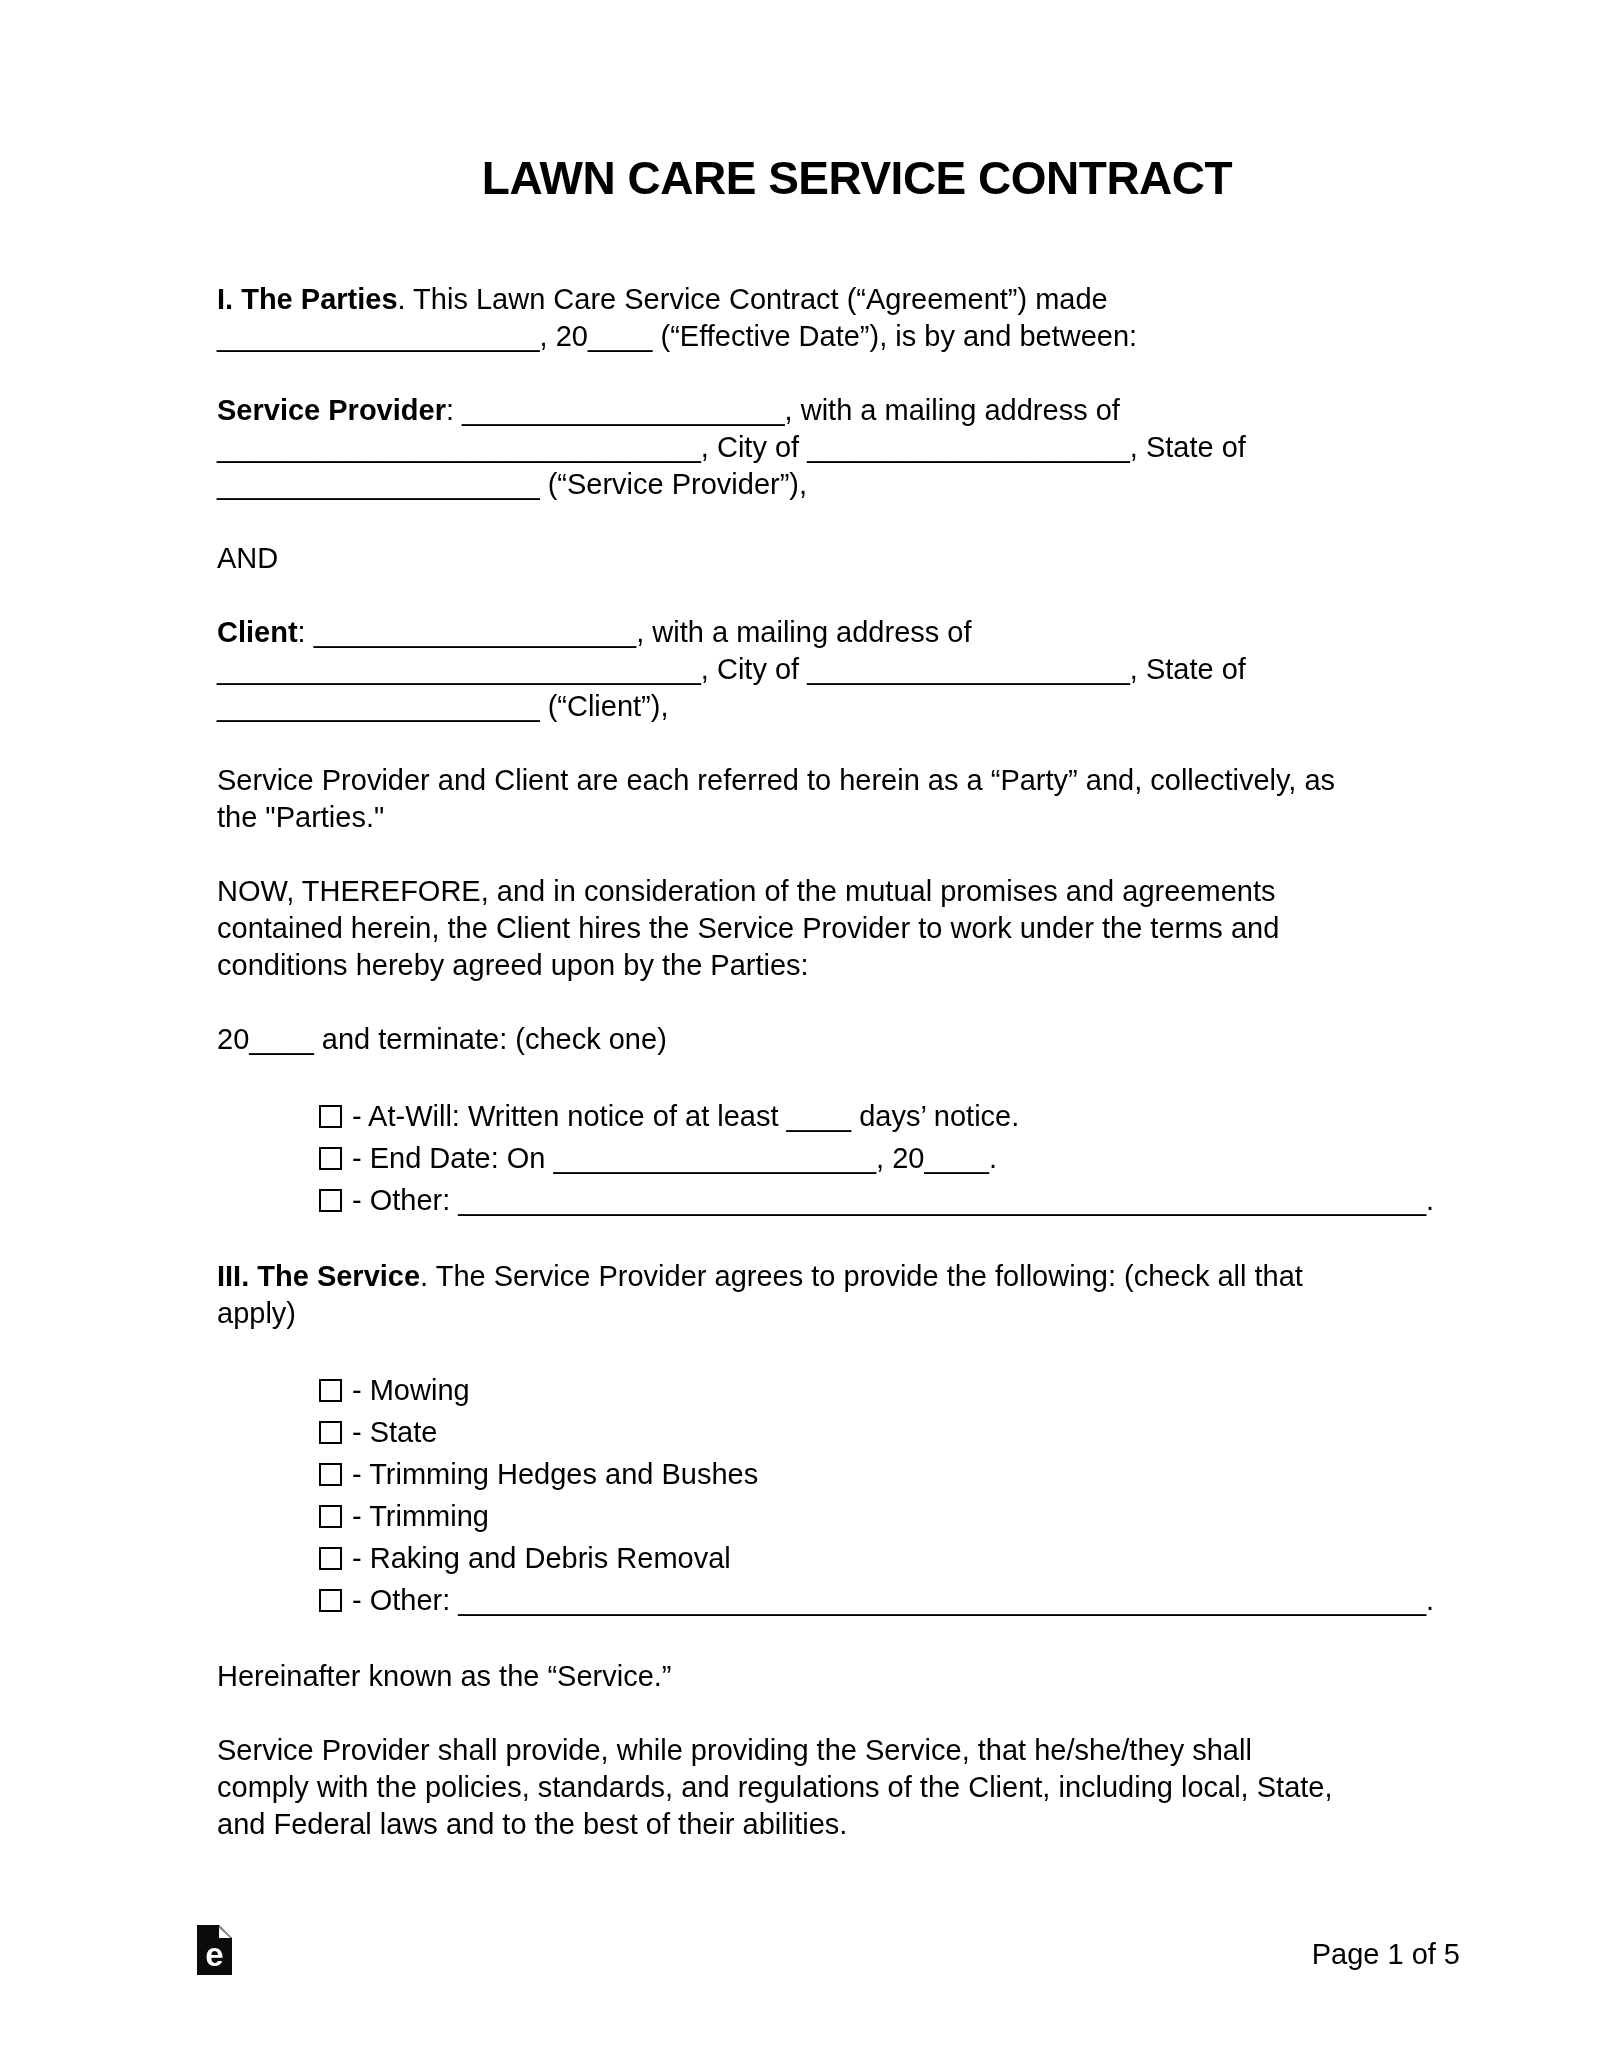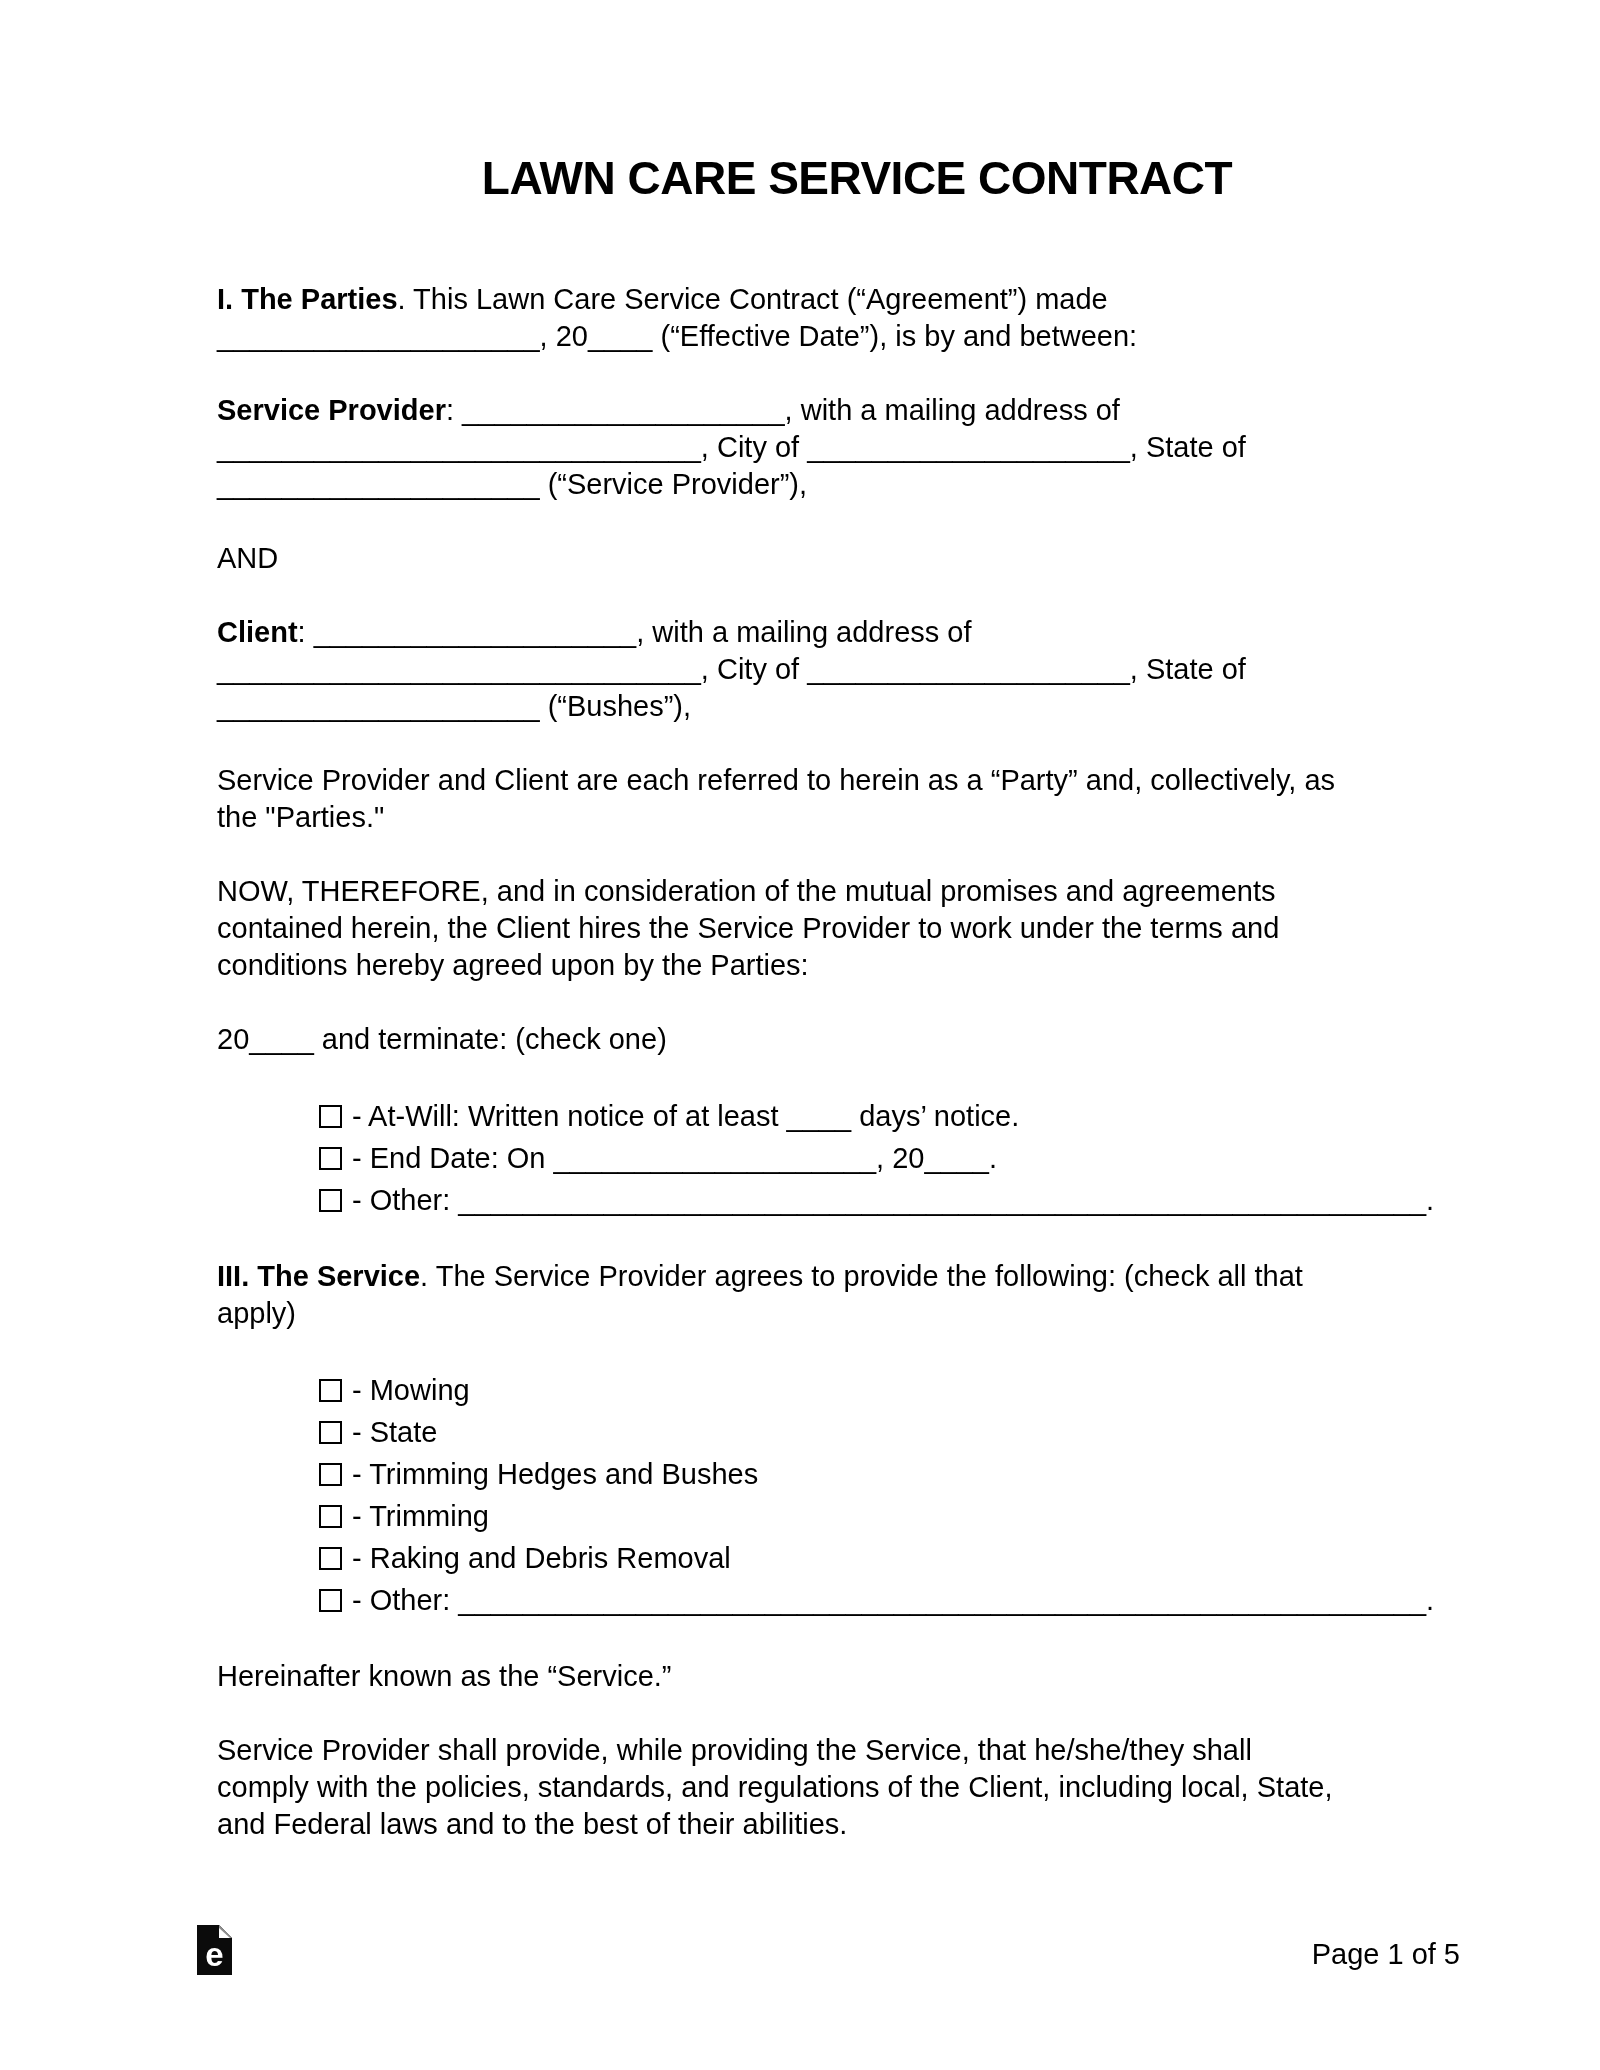--- a/index.html
+++ b/index.html
@@ -100,21 +100,21 @@
       <div class="line"><span class="b">Service Provider</span><span>: ____________________, with a mailing address of</span></div>
       <div class="line">______________________________, City of ____________________, State of</div>
       <div class="line">____________________ (“Service Provider”),</div>
     </div>
 
     <div class="para">AND</div>
 
     <div class="para">
       <div class="line"><span class="b">Client</span><span>: ____________________, with a mailing address of</span></div>
       <div class="line">______________________________, City of ____________________, State of</div>
-      <div class="line">____________________ (“Bushes”),</div>
+      <div class="line">____________________ (“Client”),</div>
     </div>
 
     <div class="para">
       <div class="line">Service Provider and Client are each referred to herein as a “Party” and, collectively, as</div>
       <div class="line">the "Parties."</div>
     </div>
 
     <div class="para">
       <div class="line">NOW, THEREFORE, and in consideration of the mutual promises and agreements</div>
       <div class="line">contained herein, the Client hires the Service Provider to work under the terms and</div>

